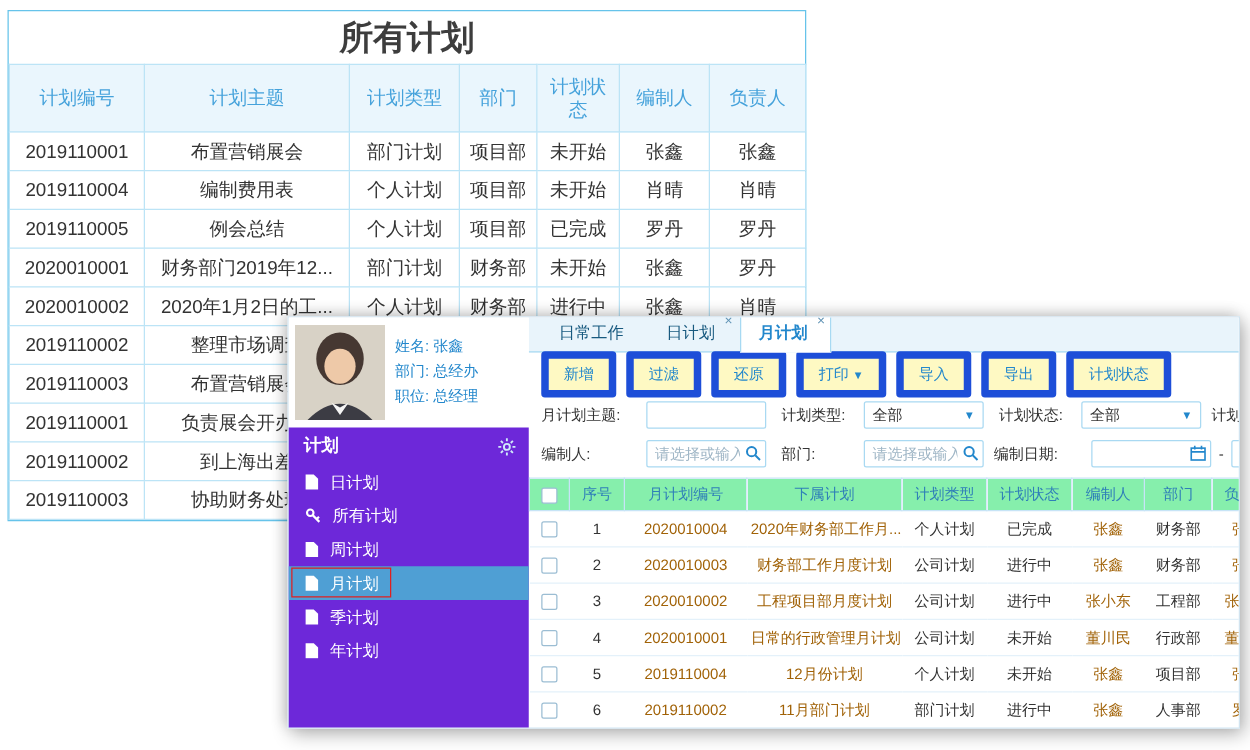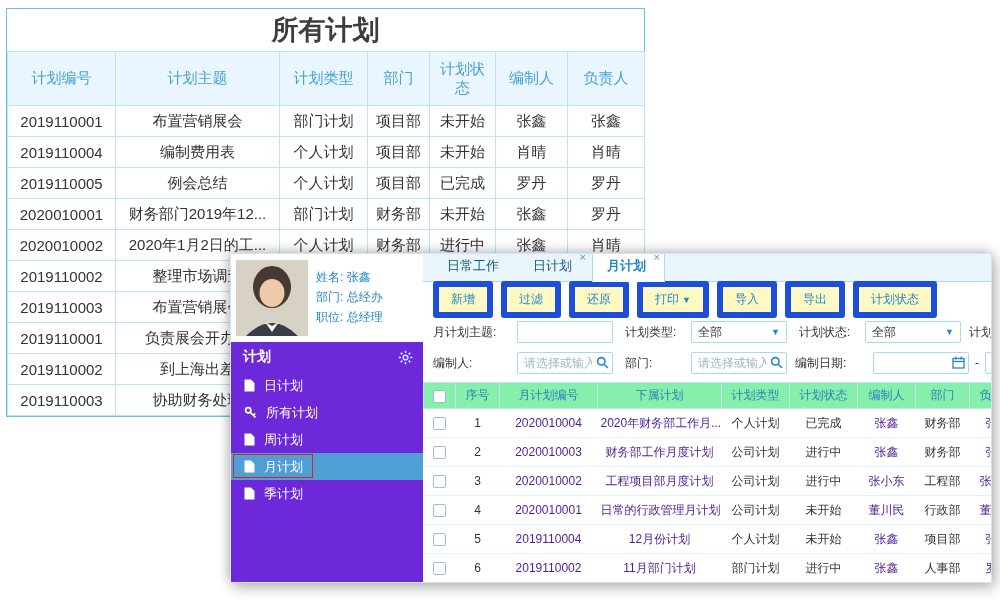--- a/index.html
+++ b/index.html
@@ -61,21 +61,21 @@
              align-items:center; justify-content:space-between; padding:0 6px; color:#333; background:#fff;
              cursor:pointer; flex:none; }
   .fselect .caret { color:#2287cc; font-size:9px; }
   .range-sep { margin:0 6px; flex:none; }
 
   .ptable { border-collapse:collapse; table-layout:fixed; width:602px; font-size:12px; flex:none; }
   .ptable th { background:#86efac; color:#2f7fb8; font-weight:normal; height:26px;
                border:1px solid #c7e4f6; padding:0 2px; white-space:nowrap; overflow:hidden; }
   .ptable td { height:29px; border-bottom:1px solid #e4f1fa; text-align:center; color:#333;
                padding:0 3px; white-space:nowrap; overflow:hidden; }
-  .ptable td.link { color:#4c1d95; cursor:pointer; }
+  .ptable td.link { color:#a16207; cursor:pointer; }
   .cb { width:13px; height:13px; border:1px solid #9bbdd3; border-radius:2px; display:inline-block;
         background:#fff; vertical-align:middle; cursor:pointer; }
 </style>
 </head>
 <body>
 
 <div class="stage">
 
   <div class="bg-window">
     <div class="bg-title">所有计划</div>
@@ -263,20 +263,28 @@
               <span class="ann"></span>
             </div>
             <div class="side-item">
               <span class="side-icon">
                 <svg width="11" height="13" viewBox="0 0 11 13">
                   <path d="M0.5 0.5h6.5l3.5 3.5v8.5h-10z" fill="#fff"></path>
                 </svg>
               </span>
               <span>季计划</span>
             </div>
+            <div class="side-item">
+              <span class="side-icon">
+                <svg width="11" height="13" viewBox="0 0 11 13">
+                  <path d="M0.5 0.5h6.5l3.5 3.5v8.5h-10z" fill="#fff"></path>
+                </svg>
+              </span>
+              <span>年计划</span>
+            </div>
           </div>
       </div>
     </div>
 
     <div class="fg-right">
       <div class="tabbar">
           <div class="tab"><span>日常工作</span></div>
           <div class="tab"><span>日计划</span><span class="close">×</span></div>
           <div class="tab active"><span>月计划</span><span class="close">×</span></div>
         </div>

